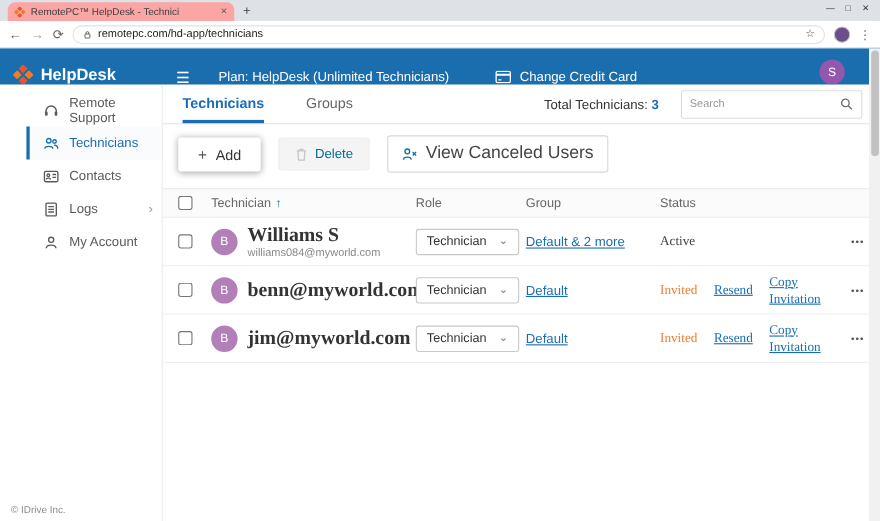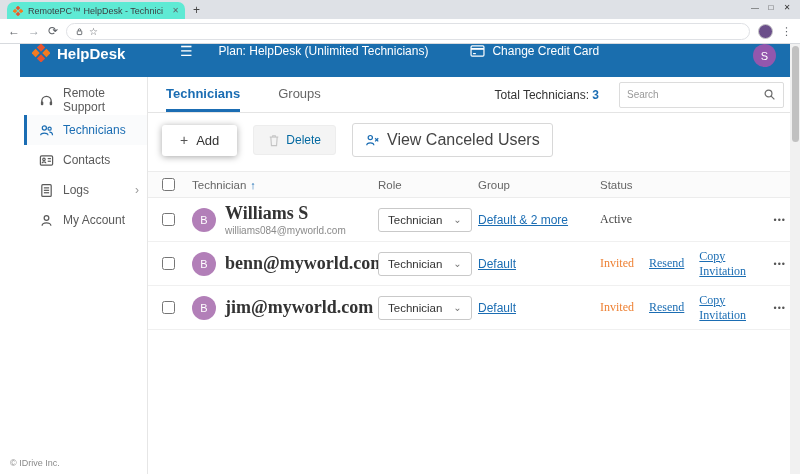--- a/index.html
+++ b/index.html
@@ -1,39 +1,39 @@
 <!DOCTYPE html>
 <html><head>
 <meta charset="utf-8">
 <style>
   * { margin:0; padding:0; box-sizing:border-box; }
   html,body { width:800px; height:474px; overflow:hidden; font-family:"Liberation Sans", sans-serif; background:#fff; }
   .window { position:relative; width:800px; height:474px; box-shadow:0 0 0 1px #a8a8a8 inset; background:#fff; }
 
   
   .tabstrip { height:19px; background:#dee1e6; display:flex; align-items:flex-end; padding-left:7px; position:relative; }
-  .tab { width:178px; height:17px; background:#5eead4; border-radius:7px 7px 0 0; display:flex; align-items:center; gap:5px; padding:4px 6px; font-size:9px; color:#3c4043; }
+  .tab { width:206px; height:17px; background:#fca5a5; border-radius:7px 7px 0 0; display:flex; align-items:center; gap:5px; padding:4px 6px; font-size:9px; color:#3c4043; }
   .tab-title { flex:1; white-space:nowrap; overflow:hidden; text-overflow:ellipsis; }
   .tab-close { font-size:8px; color:#5f6368; cursor:pointer; }
   .newtab { font-size:12px; color:#444; margin-left:8px; margin-bottom:2px; cursor:pointer; }
   .win-controls { position:absolute; right:5px; top:1px; display:flex; gap:0; }
   .win-controls span { width:16px; text-align:center; font-size:8px; color:#333; cursor:pointer; line-height:14px; }
   .toolbar { height:25px; background:#fff; border-bottom:1px solid #d7dade; display:flex; align-items:center; padding:0 8px; gap:8px; }
   .navbtn { font-size:12px; color:#5f6368; cursor:pointer; line-height:1; }
   .navbtn.fwd { color:#9aa0a6; }
   .omnibox { flex:1; height:17px; border:1px solid #dfe1e5; border-radius:9px; display:flex; align-items:center; gap:5px; padding:0 8px; font-size:10px; color:#202124; }
   .omnibox .url { flex:1; white-space:nowrap; overflow:hidden; }
   .star { font-size:10px; color:#5f6368; cursor:pointer; }
   .chrome-avatar { width:15px; height:15px; border-radius:50%; background:#6b4f8a; border:1px solid #c9c9c9; cursor:pointer; }
   .menu-dots { font-size:11px; color:#5f6368; cursor:pointer; }
 
   
   .page { position:relative; height:430px; background:#fff; }
 
-  .app-header { height:33px; background:#1a6eae; display:flex; align-items:flex-start; color:#fff; padding-right:24px;margin-left:20px; }
+  .app-header { height:33px; background:#1a6eae; display:flex; align-items:flex-end; color:#fff; padding-right:32px; }
   .brand { width:148px; display:flex; align-items:center; gap:7px; padding-left:12px; font-size:15px; font-weight:bold; }
   .hamburger { margin-left:12px; font-size:14px; cursor:pointer; line-height:1; }
   .plan { margin-left:26px; font-size:12px; }
   .ccc { margin-left:42px; display:flex; align-items:center; gap:7px; font-size:12px; cursor:pointer; }
   .hdr-avatar { margin-left:auto; width:23px; height:23px; border-radius:50%; background:#9357ad; color:#fff; font-size:11px; display:flex; align-items:center; justify-content:center; cursor:pointer; }
 
   .app-body { display:flex; height:397px; }
   .sidebar { width:148px; border-right:1px solid #e6e6e6; background:#fff; position:relative; padding-top:8px; }
   .side-item { height:30px; display:flex; align-items:center; gap:9px; padding-left:12px; padding-right:8px; font-size:12px; color:#5a5a5a; border-left:3px solid transparent; cursor:pointer;margin-left:24px; }
   .side-item svg { flex:0 0 auto; }
@@ -106,20 +106,21 @@
 
   <div class="toolbar">
     <span class="navbtn">←</span>
     <span class="navbtn fwd">→</span>
     <span class="navbtn">⟳</span>
     <div class="omnibox">
       <svg width="9" height="9" viewBox="0 0 16 16" fill="none" stroke="#5f6368" stroke-width="1.6">
           <rect x="4" y="7" width="8" height="6.5" rx="1"></rect>
           <path d="M5.8 7V5.3a2.2 2.2 0 0 1 4.4 0V7"></path>
         </svg>
+      <span class="url">remotepc.com/hd-app/technicians</span>
       <span class="star">☆</span>
     </div>
     <div class="chrome-avatar"></div>
     <span class="menu-dots">⋮</span>
   </div>
 
   <div class="page">
 
     <div class="app-header">
       <div class="brand">

